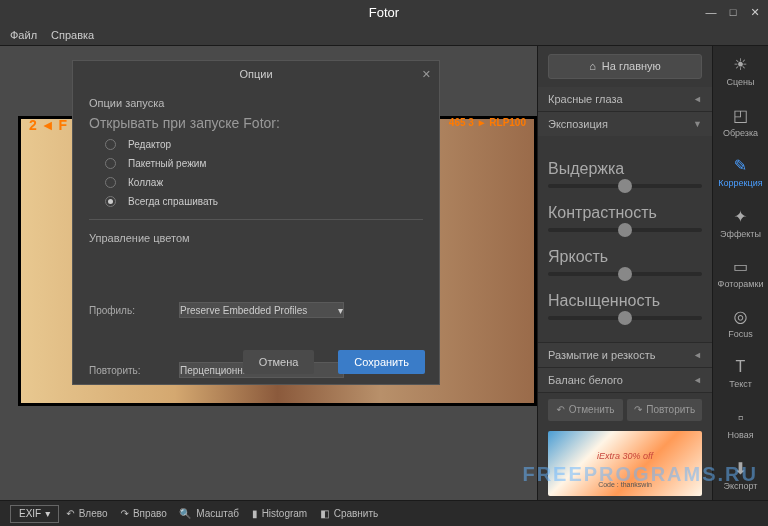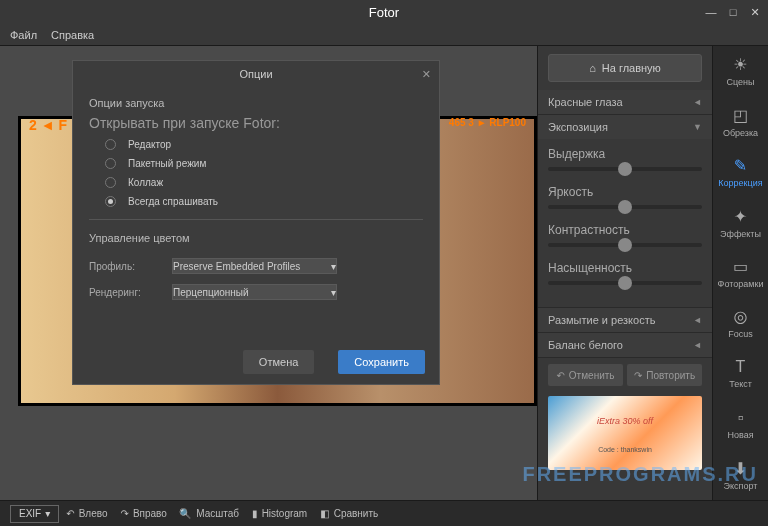--- a/index.html
+++ b/index.html
@@ -20,21 +20,21 @@
 .photo-frame { position: absolute; left: 18px; top: 70px; right: 0; height: 290px; border: 3px solid #000; background: linear-gradient(90deg, #e8c890 0%, #d4a870 30%, #8b5a3c 50%, #b8906a 70%, #9a6b4a 100%); }
 .frame-text-left { position: absolute; top: -2px; left: 8px; color: #ff7a00; font-size: 14px; font-weight: bold; }
 .frame-text-right { position: absolute; top: -2px; right: 8px; color: #ff7a00; font-size: 10px; font-weight: bold; }
 
 .right-panel { width: 175px; background: #383838; display: flex; flex-direction: column; border-left: 1px solid #1a1a1a; }
 .home-btn { margin: 8px 10px; height: 28px; background: #4a4a4a; border: 1px solid #555; border-radius: 3px; display: flex; align-items: center; justify-content: center; color: #ccc; font-size: 11px; gap: 6px; cursor: pointer; }
 .panel-section { border-bottom: 1px solid #2a2a2a; }
 .section-header { height: 24px; background: #3c3c3c; display: flex; align-items: center; justify-content: space-between; padding: 0 10px; color: #bbb; font-size: 11px; cursor: pointer; }
 .section-content { padding: 8px 10px; }
 .slider-row { margin-bottom: 14px; }
-.slider-label { color: #aaa; font-size: 12px; margin-bottom: 6px; display: block; }
+.slider-label { color: #aaa; font-size: 16px; margin-bottom: 6px; display: block; margin-top: 16px; }
 .slider-track { height: 4px; background: #2a2a2a; border-radius: 2px; position: relative; cursor: pointer; }
 .slider-thumb { width: 14px; height: 14px; background: #888; border-radius: 50%; position: absolute; top: -5px; transform: translateX(-50%); cursor: pointer; }
 
 .undo-redo { display: flex; gap: 4px; padding: 6px 10px; }
 .ur-btn { flex: 1; height: 22px; background: #4a4a4a; border-radius: 2px; display: flex; align-items: center; justify-content: center; color: #999; font-size: 10px; gap: 4px; cursor: pointer; }
 
 .ad-area { margin: 4px 10px; height: 74px; background: linear-gradient(135deg, #4a9dd4 0%, #fff5e6 30%, #ff9a56 60%, #fff5e6 100%); border-radius: 2px; position: relative; overflow: hidden; }
 .ad-text1 { position: absolute; top: 20px; width: 100%; text-align: center; color: #c8463c; font-size: 9px; font-style: italic; }
 .ad-text2 { position: absolute; top: 32px; width: 100%; text-align: center; color: #c8463c; font-size: 13px; font-family: cursive; font-weight: bold; }
 .ad-text3 { position: absolute; top: 50px; width: 100%; text-align: center; color: #555; font-size: 7px; }
@@ -53,21 +53,21 @@
 .dialog-title { height: 26px; display: flex; align-items: center; justify-content: center; color: #ccc; font-size: 11px; position: relative; }
 .dialog-close { position: absolute; right: 8px; color: #999; cursor: pointer; font-size: 11px; }
 .dialog-body { padding: 10px 16px; }
 .dialog-section-title { color: #bbb; font-size: 11px; margin-bottom: 6px; }
 .dialog-subtitle { color: #999; font-size: 14px; margin-bottom: 8px; }
 .radio-row { display: flex; align-items: center; gap: 12px; margin-bottom: 8px; margin-left: 16px; }
 .radio { width: 11px; height: 11px; border: 1px solid #777; border-radius: 50%; position: relative; cursor: pointer; }
 .radio.checked::after { content: ''; position: absolute; left: 2px; top: 2px; width: 5px; height: 5px; background: #ccc; border-radius: 50%; }
 .radio-label { color: #ccc; font-size: 10px; }
 .dialog-divider { height: 1px; background: #555; margin: 12px 0; }
-.select-row { display: flex; align-items: center; gap: 13px; margin-bottom: 10px; }
+.select-row { display: flex; align-items: center; gap: 20px; margin-bottom: 10px; margin-top: 44px; }
 .select-label { color: #aaa; font-size: 10px; width: 70px; }
 .select-ctrl { flex: 0 0 165px; height: 16px; background: #4e4e4e; border: 1px solid #5a5a5a; color: #ccc; font-size: 10px; padding: 0 0; display: flex; align-items: center; justify-content: space-between; cursor: pointer; }
 .dialog-footer { position: absolute; bottom: 10px; right: 14px; display: flex; gap: 24px; }
 .dlg-btn { height: 24px; padding: 0 16px; font-size: 11px; display: flex; align-items: center; cursor: pointer; border-radius: 2px; }
 .dlg-btn.cancel { background: #4a4a4a; color: #ccc; }
 .dlg-btn.save { background: #3a7cc8; color: #fff; }
 
 .watermark { position: absolute; right: 10px; bottom: 40px; color: rgba(100,180,255,0.5); font-size: 20px; font-weight: bold; letter-spacing: 2px; z-index: 200; pointer-events: none; }
 .chev { font-size: 9px; color: #888; }
 </style>
@@ -117,27 +117,27 @@
         <span class="chev">▼</span>
       </div>
       <div class="section-content">
         <div class="slider-row">
           <span class="slider-label">Выдержка</span>
           <div class="slider-track">
               <div class="slider-thumb" style="left:50%"></div>
             </div>
         </div>
         <div class="slider-row">
+          <span class="slider-label">Контрастность</span>
+          <div class="slider-track">
+              <div class="slider-thumb" style="left:50%"></div>
+            </div>
+        </div>
+        <div class="slider-row">
           <span class="slider-label">Яркость</span>
-          <div class="slider-track">
-              <div class="slider-thumb" style="left:50%"></div>
-            </div>
-        </div>
-        <div class="slider-row">
-          <span class="slider-label">Контрастность</span>
           <div class="slider-track">
               <div class="slider-thumb" style="left:50%"></div>
             </div>
         </div>
         <div class="slider-row">
           <span class="slider-label">Насыщенность</span>
           <div class="slider-track">
               <div class="slider-thumb" style="left:50%"></div>
             </div>
         </div>
@@ -269,21 +269,21 @@
     <div class="dialog-section-title">Управление цветом</div>
     <div style="height:8px"></div>
     <div class="select-row">
       <span class="select-label">Профиль:</span>
       <div class="select-ctrl">
           <span>Preserve Embedded Profiles</span>
           <span>▾</span>
         </div>
     </div>
     <div class="select-row">
-      <span class="select-label">Рендеринг:</span>
+      <span class="select-label">Повторить:</span>
       <div class="select-ctrl">
           <span>Перцепционный</span>
           <span>▾</span>
         </div>
     </div>
   </div>
   <div class="dialog-footer">
     <div class="dlg-btn cancel">Отмена</div>
     <div class="dlg-btn save">Сохранить</div>
   </div>

